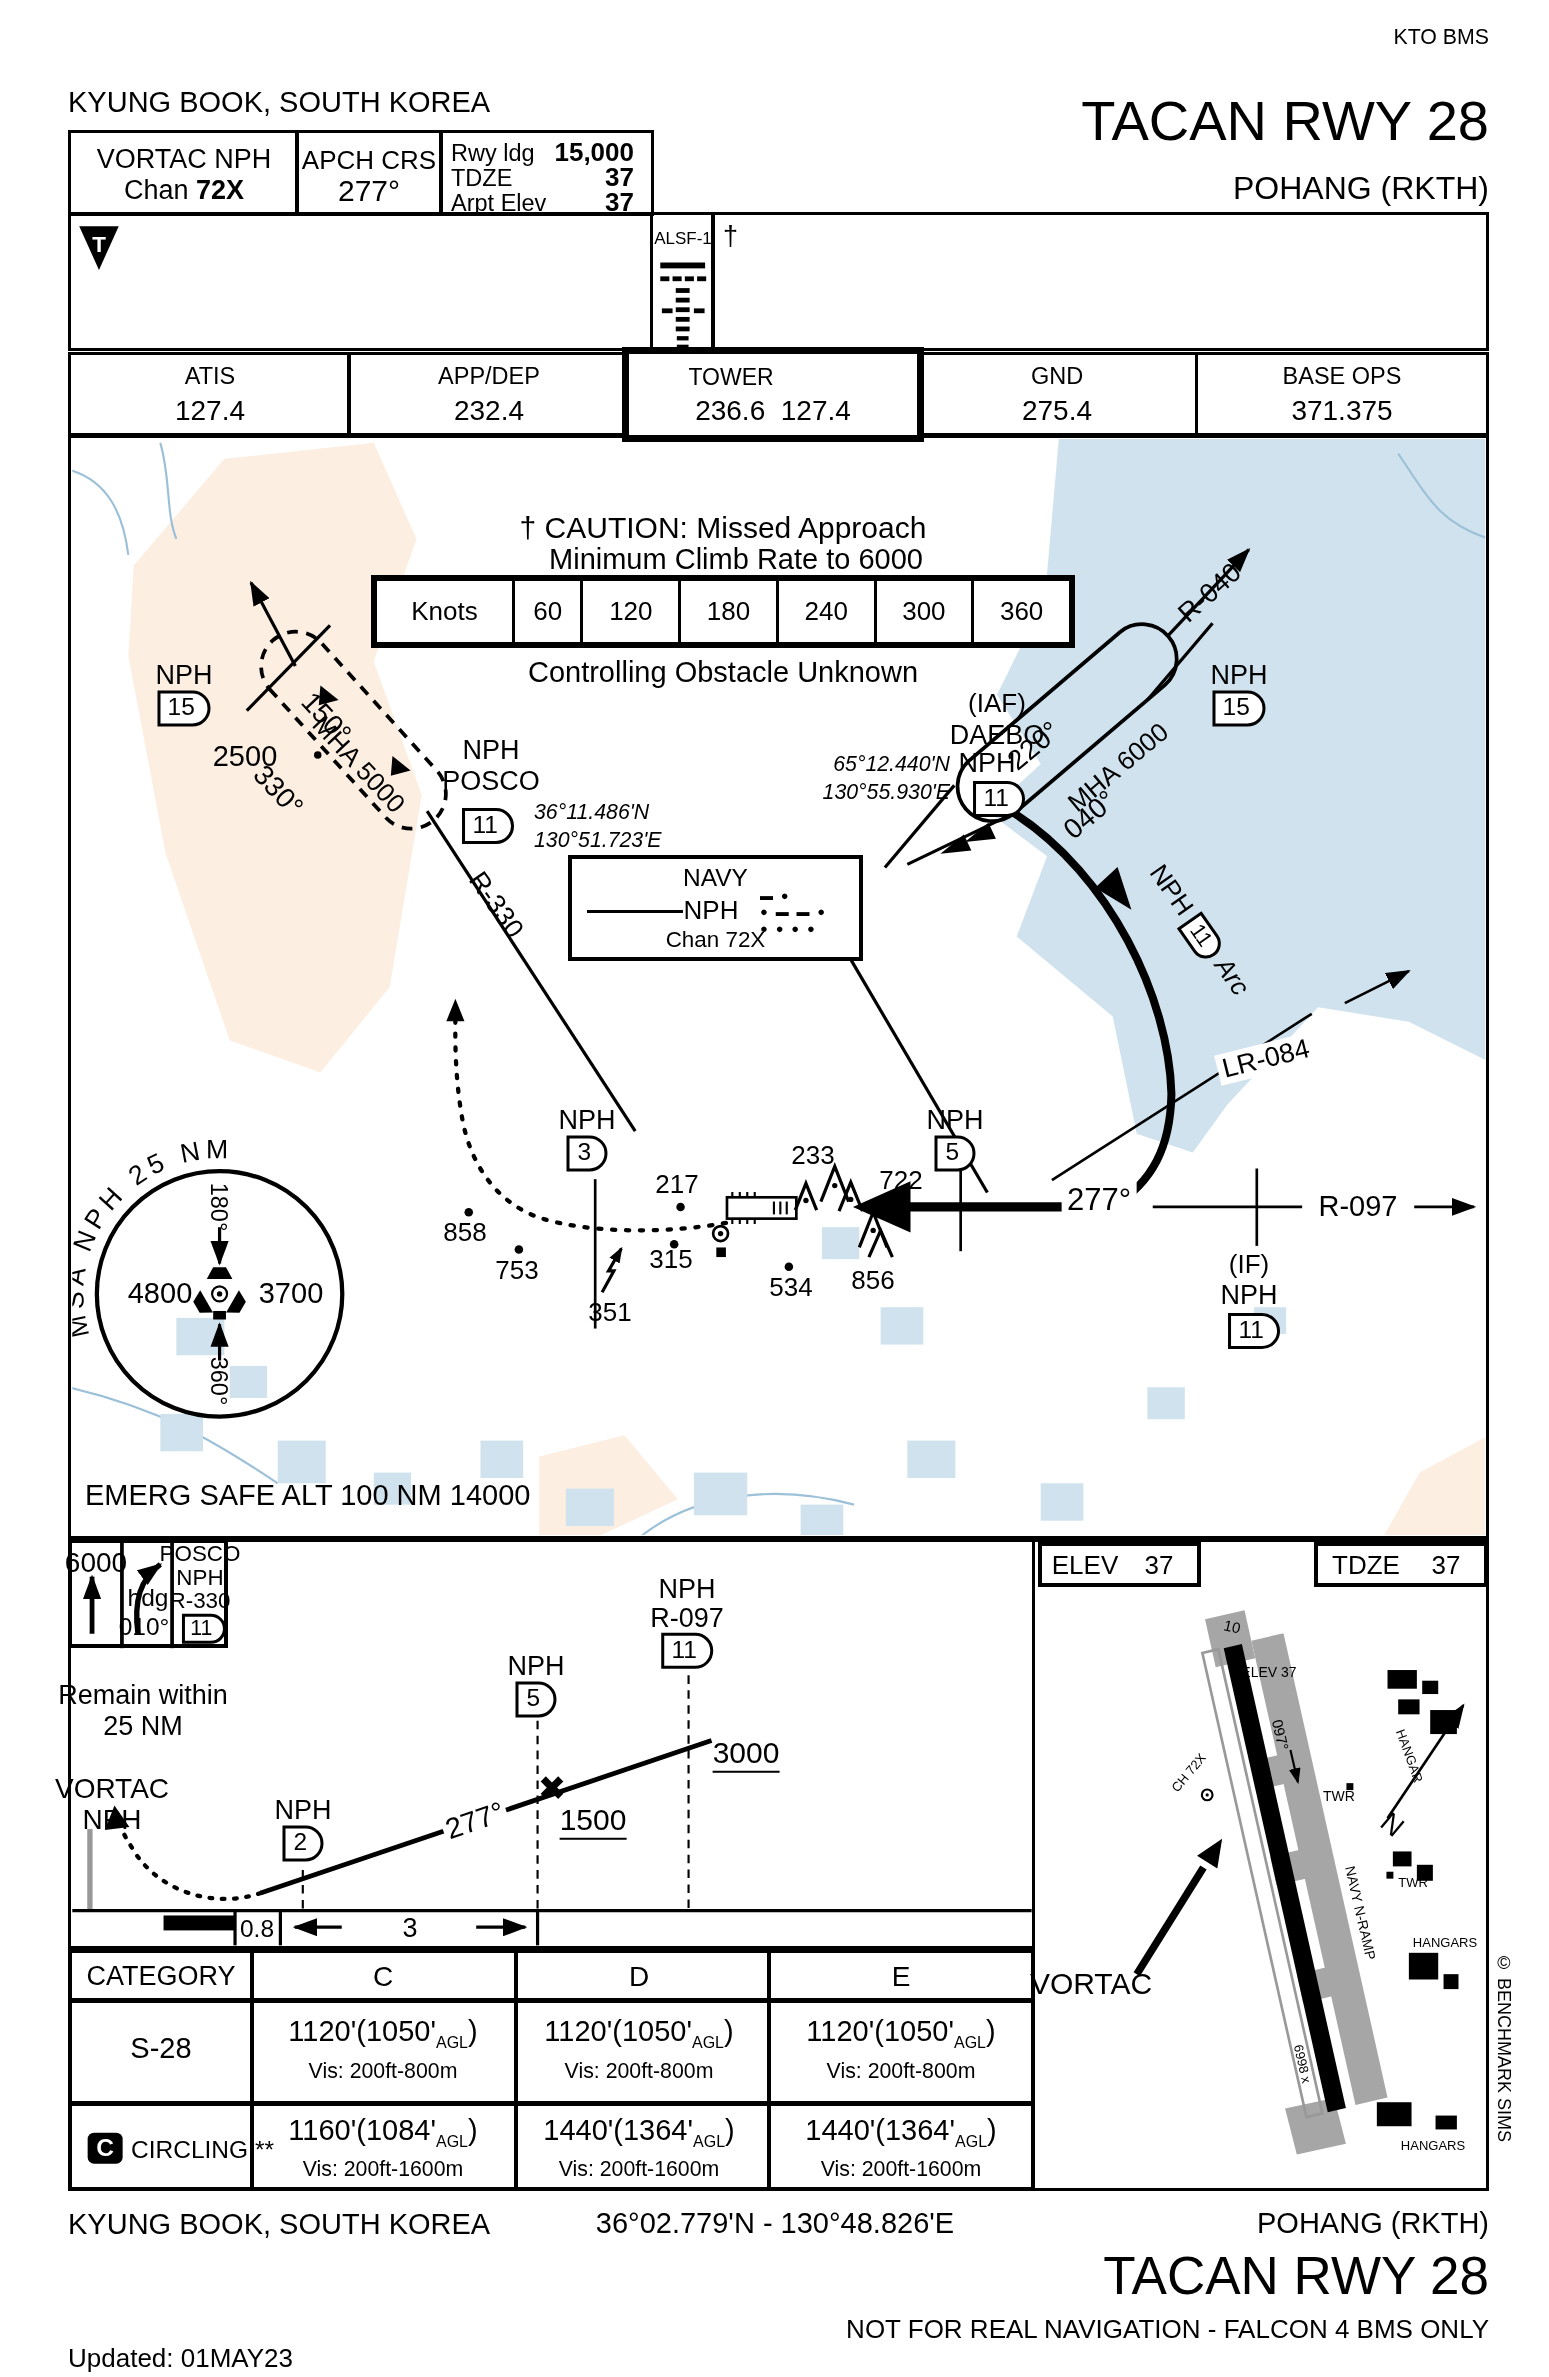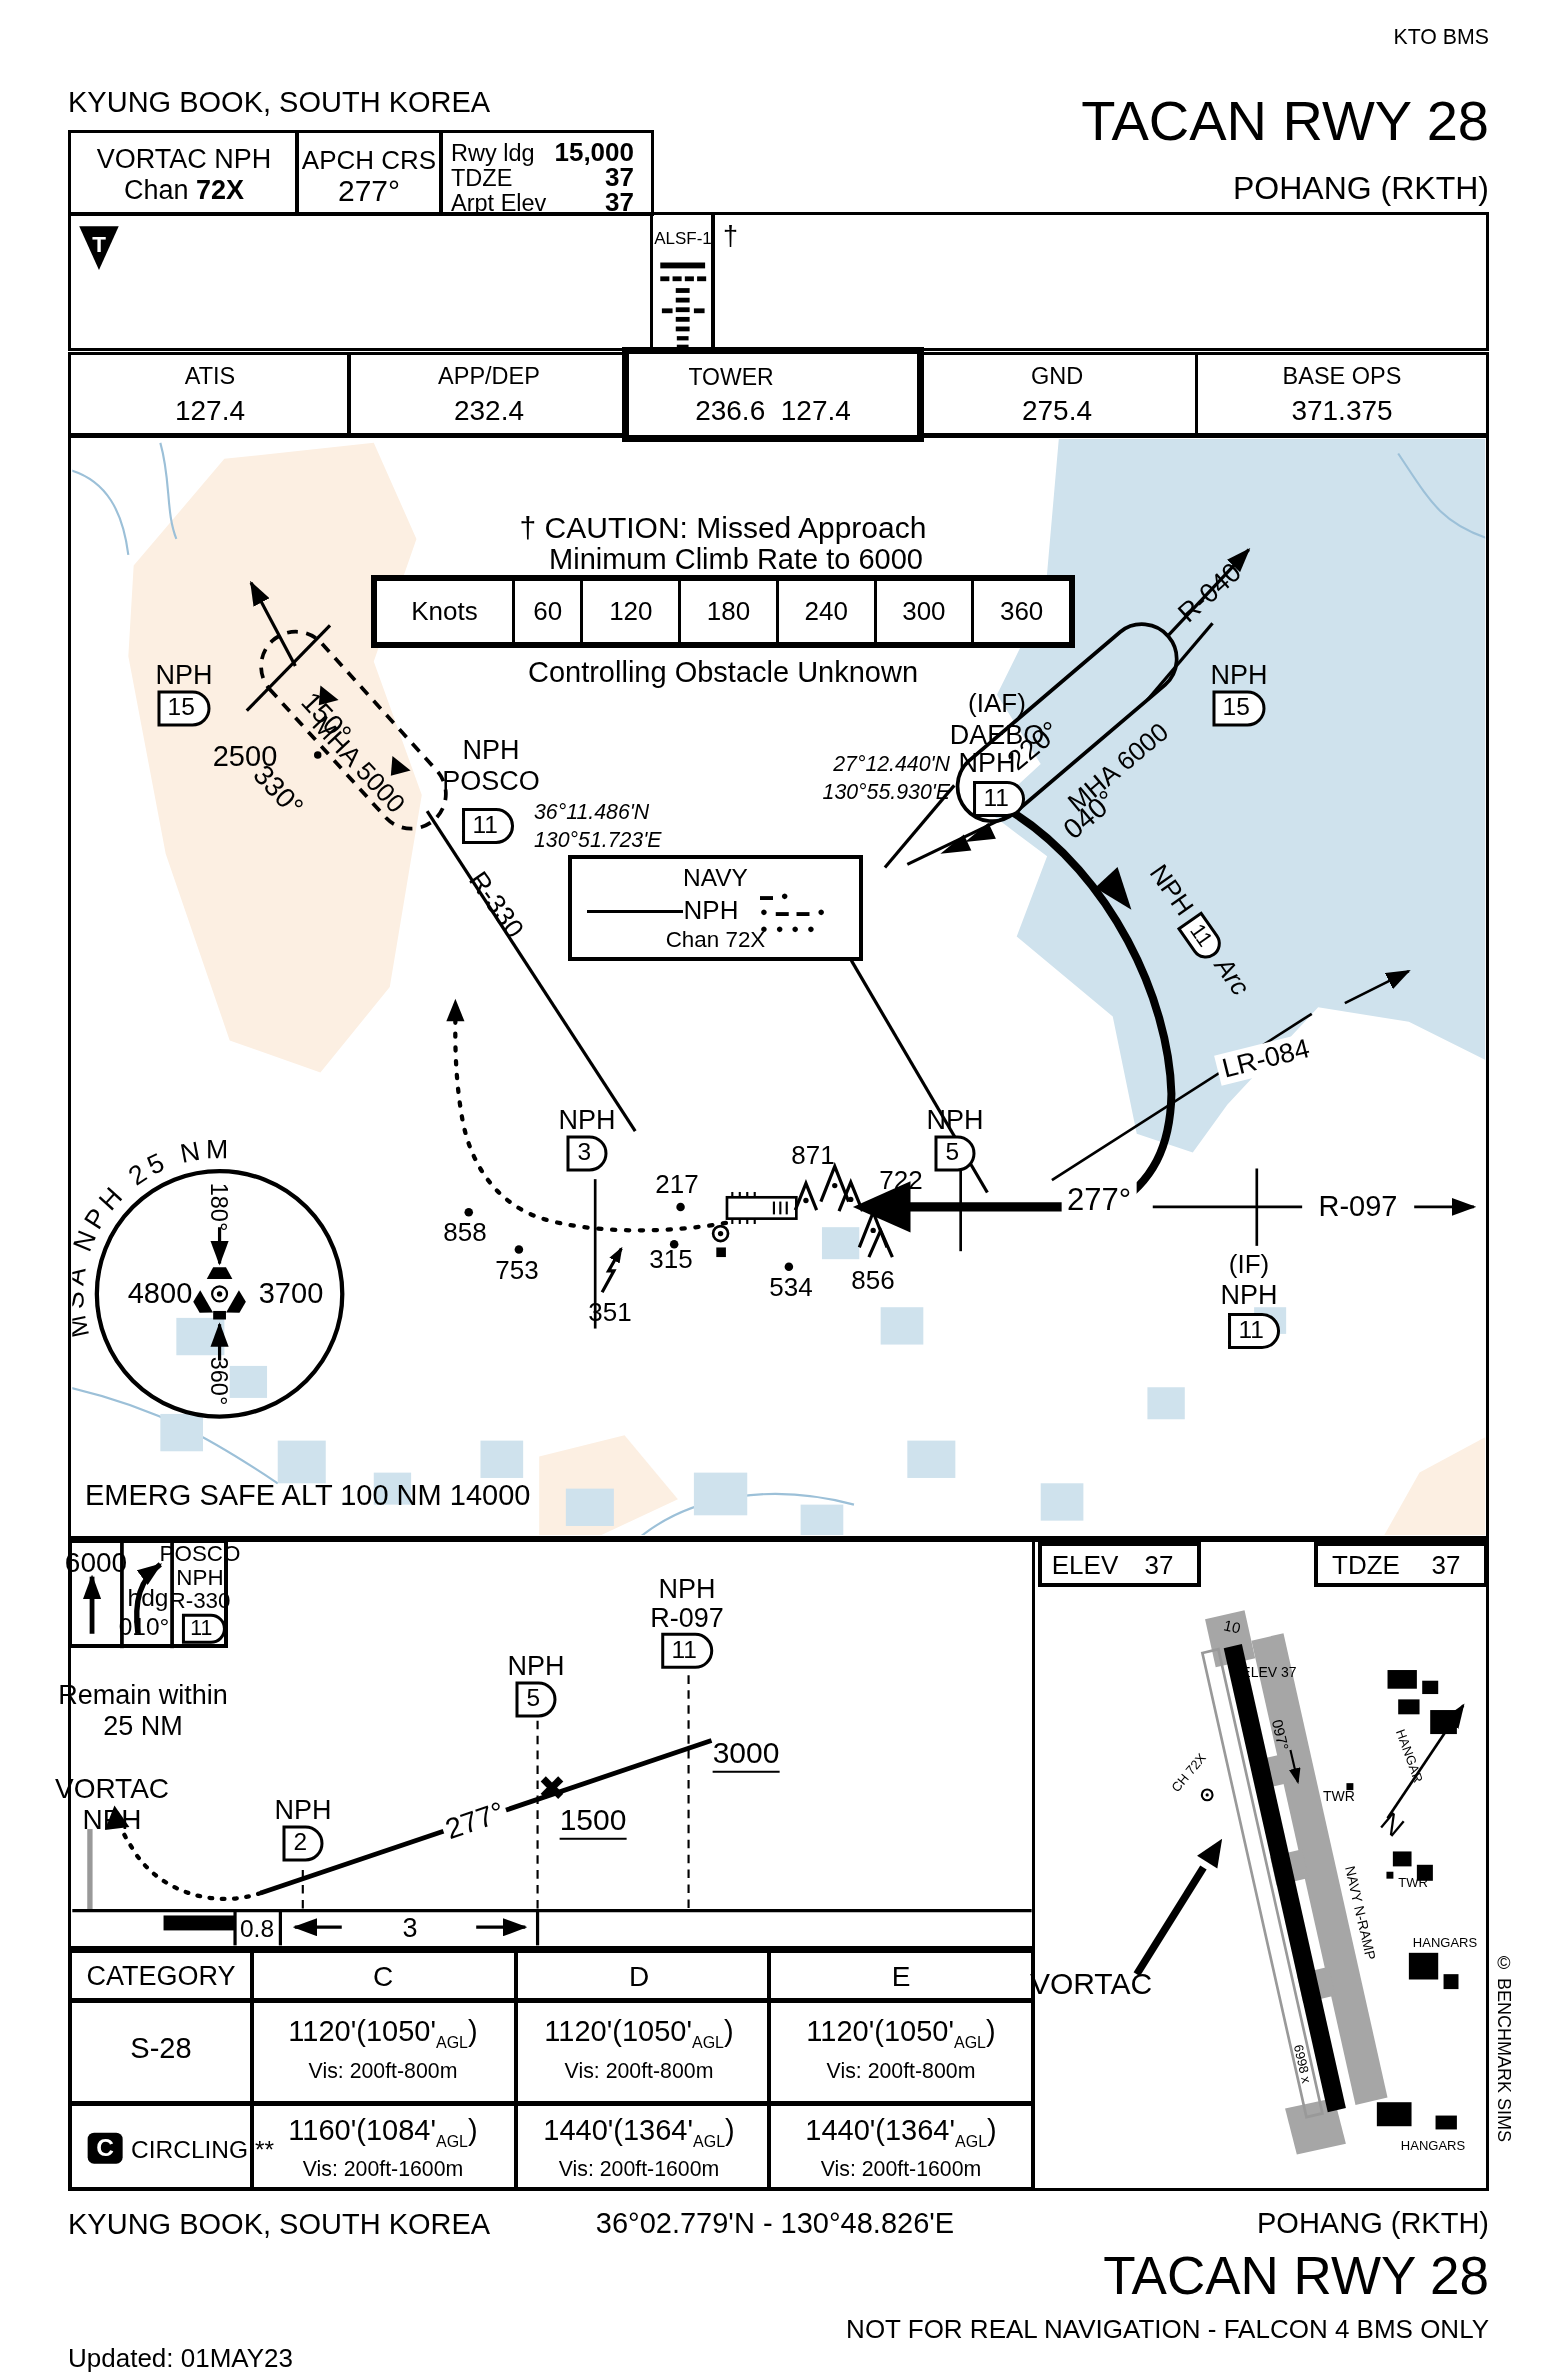--- a/index.html
+++ b/index.html
@@ -316,21 +316,21 @@
 <div class="lab" style="left:488px;top:826px"><span class="dme">11</span></div>
 <div class="ll i" style="left:534px;top:799px;font-size:21.3px;line-height:1.3">
       <div>36°11.486'N</div>
       <div>130°51.723'E</div>
     </div>
 <div class="lab" style="left:496px;top:905px;font-size:27px;transform:translate(-50%,-50%) rotate(55deg)">R-330</div>
 
 <div class="lab" style="left:997px;top:703px;font-size:26px">(IAF)</div>
 <div class="lab" style="left:997px;top:736px;font-size:27px">DAEBO</div>
 <div class="rr i" style="left:790px;top:751px;width:160px;font-size:21.3px;line-height:1.3;position:absolute">
-      <div>27°12.440'N</div>
+      <div>65°12.440'N</div>
       <div>130°55.930'E</div>
     </div>
 <div class="lab" style="left:987px;top:764px;font-size:27px">NPH</div>
 <div class="lab" style="left:999px;top:799px"><span class="dme">11</span></div>
 <div class="lab" style="left:1034px;top:746px;font-size:28px;transform:translate(-50%,-50%) rotate(-40deg)">220°</div>
 <div class="lab" style="left:1118px;top:767px;font-size:26px;transform:translate(-50%,-50%) rotate(-40deg)">MHA 6000</div>
 <div class="lab" style="left:1090px;top:815px;font-size:28px;transform:translate(-50%,-50%) rotate(-40deg)">040°</div>
 <div class="lab" style="left:1210px;top:593px;font-size:27px;transform:translate(-50%,-50%) rotate(-42deg)">R-040</div>
 <div class="lab" style="left:1239px;top:694px;font-size:27px"><div>NPH</div><span class="dme">15</span></div>
 
@@ -355,21 +355,21 @@
 <div class="lab wbg" style="left:1099px;top:1200px;font-size:31px">277°</div>
 
 <div class="lab" style="left:1249px;top:1264px;font-size:26px">(IF)</div>
 <div class="lab" style="left:1249px;top:1296px;font-size:27px">NPH</div>
 <div class="lab" style="left:1254px;top:1331px"><span class="dme">11</span></div>
 
 <div class="lab" style="left:587px;top:1139px;font-size:27px"><div>NPH</div><span class="dme">3</span></div>
 <div class="lab" style="left:955px;top:1139px;font-size:27px"><div>NPH</div><span class="dme">5</span></div>
 
 <div class="lab" style="left:677px;top:1184px;font-size:26px">217</div>
-<div class="lab" style="left:813px;top:1155px;font-size:26px">871</div>
+<div class="lab" style="left:813px;top:1155px;font-size:26px">233</div>
 <div class="lab" style="left:901px;top:1180px;font-size:26px">722</div>
 <div class="lab" style="left:873px;top:1280px;font-size:26px">856</div>
 <div class="lab" style="left:465px;top:1232px;font-size:26px">858</div>
 <div class="lab" style="left:517px;top:1270px;font-size:26px">753</div>
 <div class="lab" style="left:610px;top:1312px;font-size:26px">351</div>
 <div class="lab" style="left:671px;top:1259px;font-size:26px">315</div>
 <div class="lab" style="left:791px;top:1287px;font-size:26px">534</div>
 
 <div class="lab" style="left:160px;top:1294px;font-size:29px">4800</div>
 <div class="lab" style="left:291px;top:1294px;font-size:29px">3700</div>

